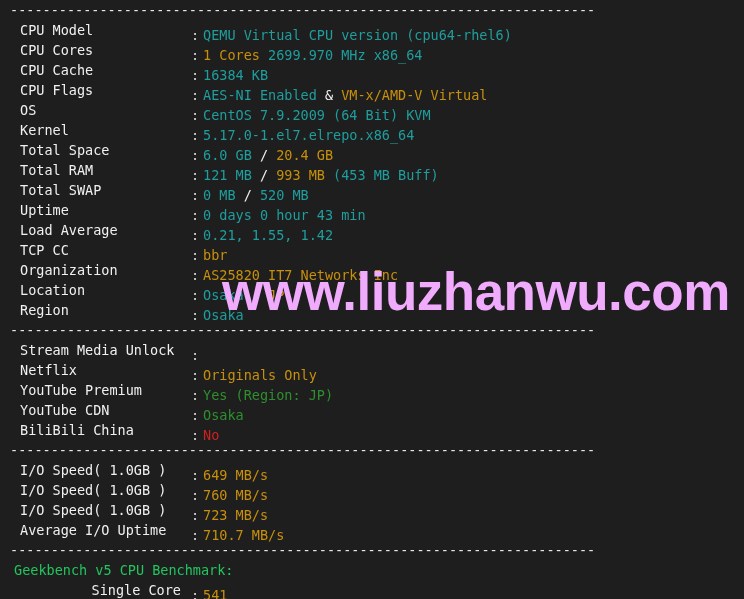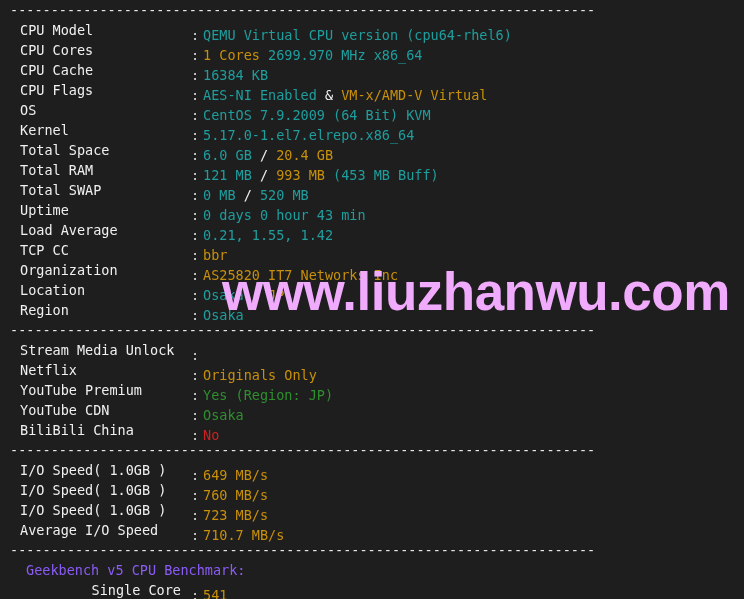--- a/index.html
+++ b/index.html
@@ -68,22 +68,22 @@
   }
   .seg { white-space: pre; }
   .c-cyan   { color: #1f9e9e; }
   .c-orange { color: #c8900a; }
   .c-green  { color: #2f8f2f; }
   .c-red    { color: #cc2222; }
   .c-white  { color: #f0f0f0; }
   .section-title {
     height: 20px;
     line-height: 20px;
-    padding-left: 26px;
-    color: #8b5cf6;
+    padding-left: 14px;
+    color: #22c55e;
     white-space: nowrap;
   }
   .watermark {
     position: absolute;
     left: 222px;
     top: 272px;
     font-family: "Liberation Sans", "DejaVu Sans", sans-serif;
     font-size: 53px;
     font-weight: 600;
     color: #f0abfc;
@@ -131,21 +131,21 @@
         <div class="row"><span class="label">YouTube CDN</span><span class="colon">:</span><span class="value"><span class="seg c-green">Osaka</span></span></div>
         <div class="row"><span class="label">BiliBili China</span><span class="colon">:</span><span class="value"><span class="seg c-red">No</span></span></div>
       </div>
 
     <div class="hr"><span class="dashes">------------------------------------------------------------------------</span></div>
 
     <div id="io-speed-rows">
         <div class="row"><span class="label">I/O Speed( 1.0GB )</span><span class="colon">:</span><span class="value"><span class="seg c-orange">649 MB/s</span></span></div>
         <div class="row"><span class="label">I/O Speed( 1.0GB )</span><span class="colon">:</span><span class="value"><span class="seg c-orange">760 MB/s</span></span></div>
         <div class="row"><span class="label">I/O Speed( 1.0GB )</span><span class="colon">:</span><span class="value"><span class="seg c-orange">723 MB/s</span></span></div>
-        <div class="row"><span class="label">Average I/O Speed</span><span class="colon">:</span><span class="value"><span class="seg c-orange">710.7 MB/s</span></span></div>
+        <div class="row"><span class="label">Average I/O Uptime</span><span class="colon">:</span><span class="value"><span class="seg c-orange">710.7 MB/s</span></span></div>
       </div>
 
     <div class="hr"><span class="dashes">------------------------------------------------------------------------</span></div>
 
     <div class="section-title">Geekbench v5 CPU Benchmark:</div>
 
     <div id="geekbench-rows">
         <div class="row"><span class="label indent">Single Core</span><span class="colon">:</span><span class="value"><span class="seg c-orange">541</span></span></div>
       </div>
 

